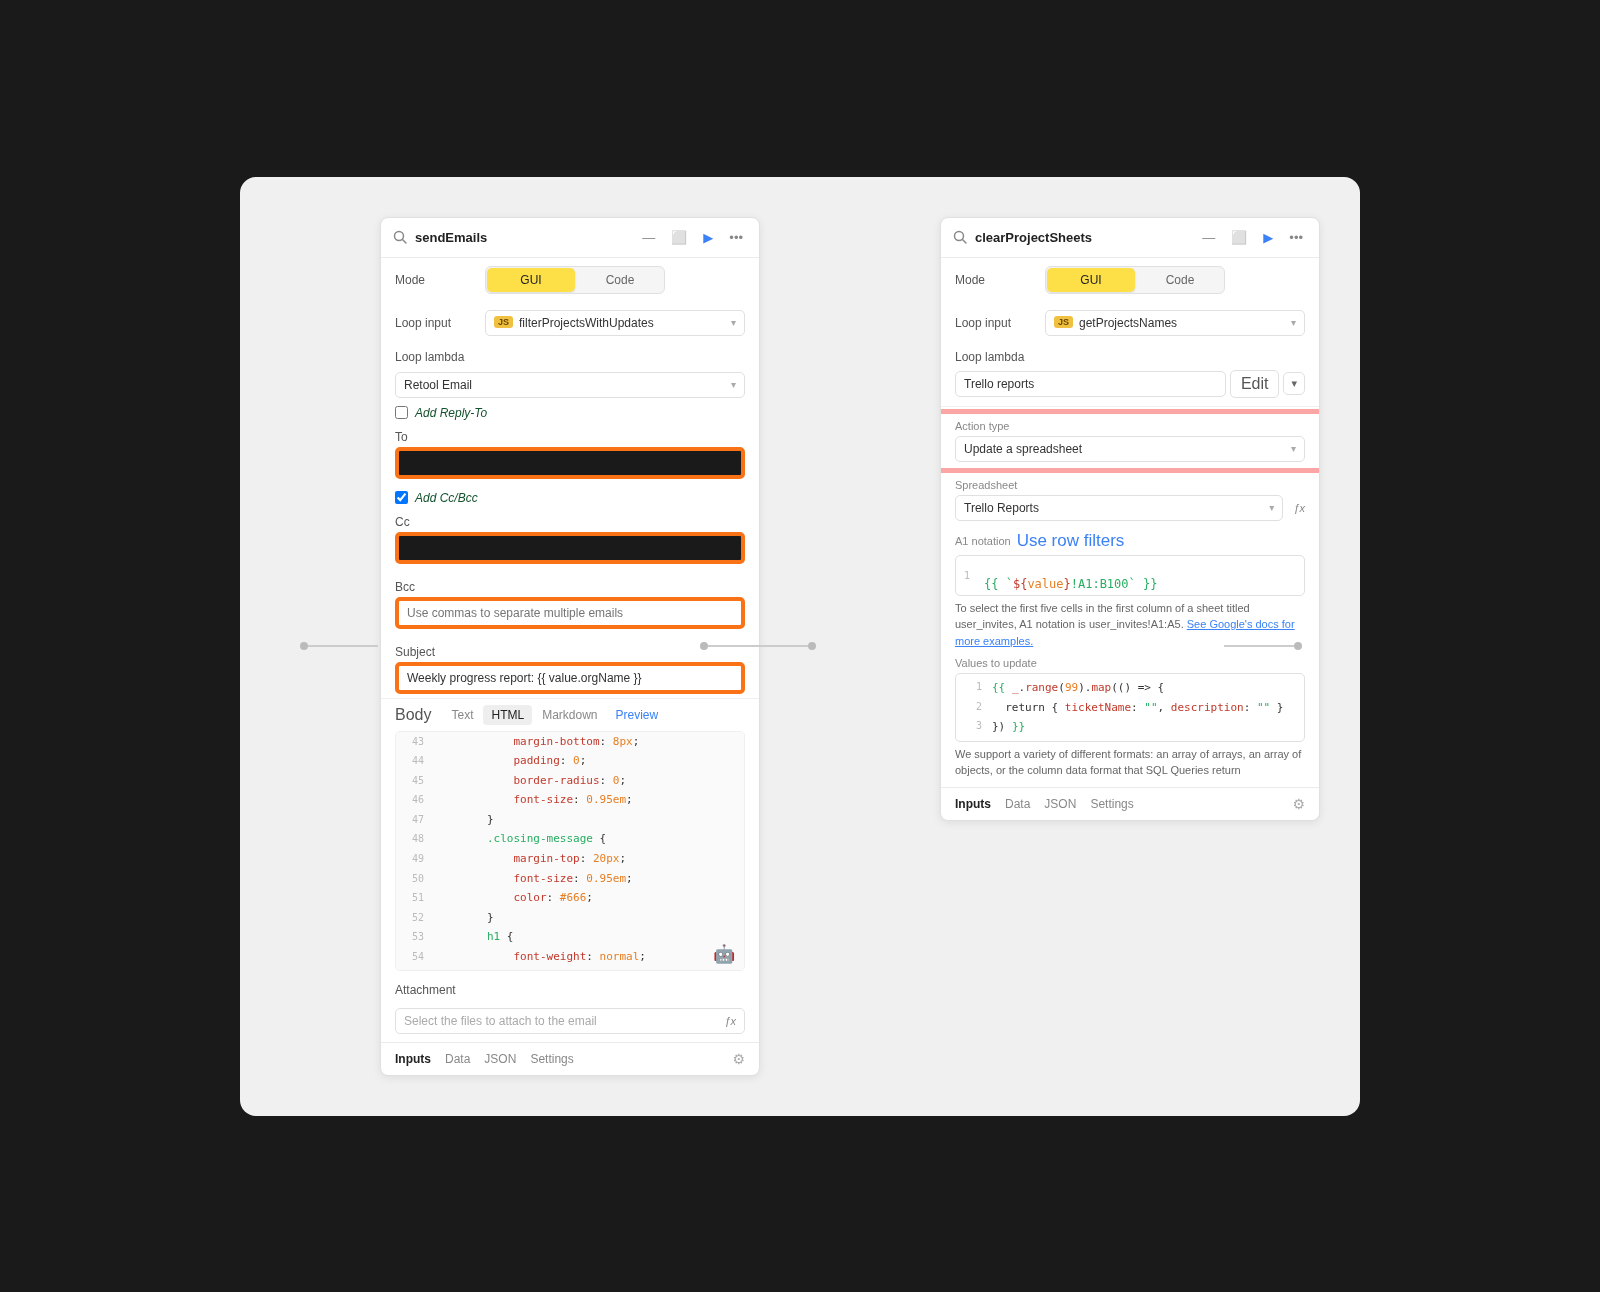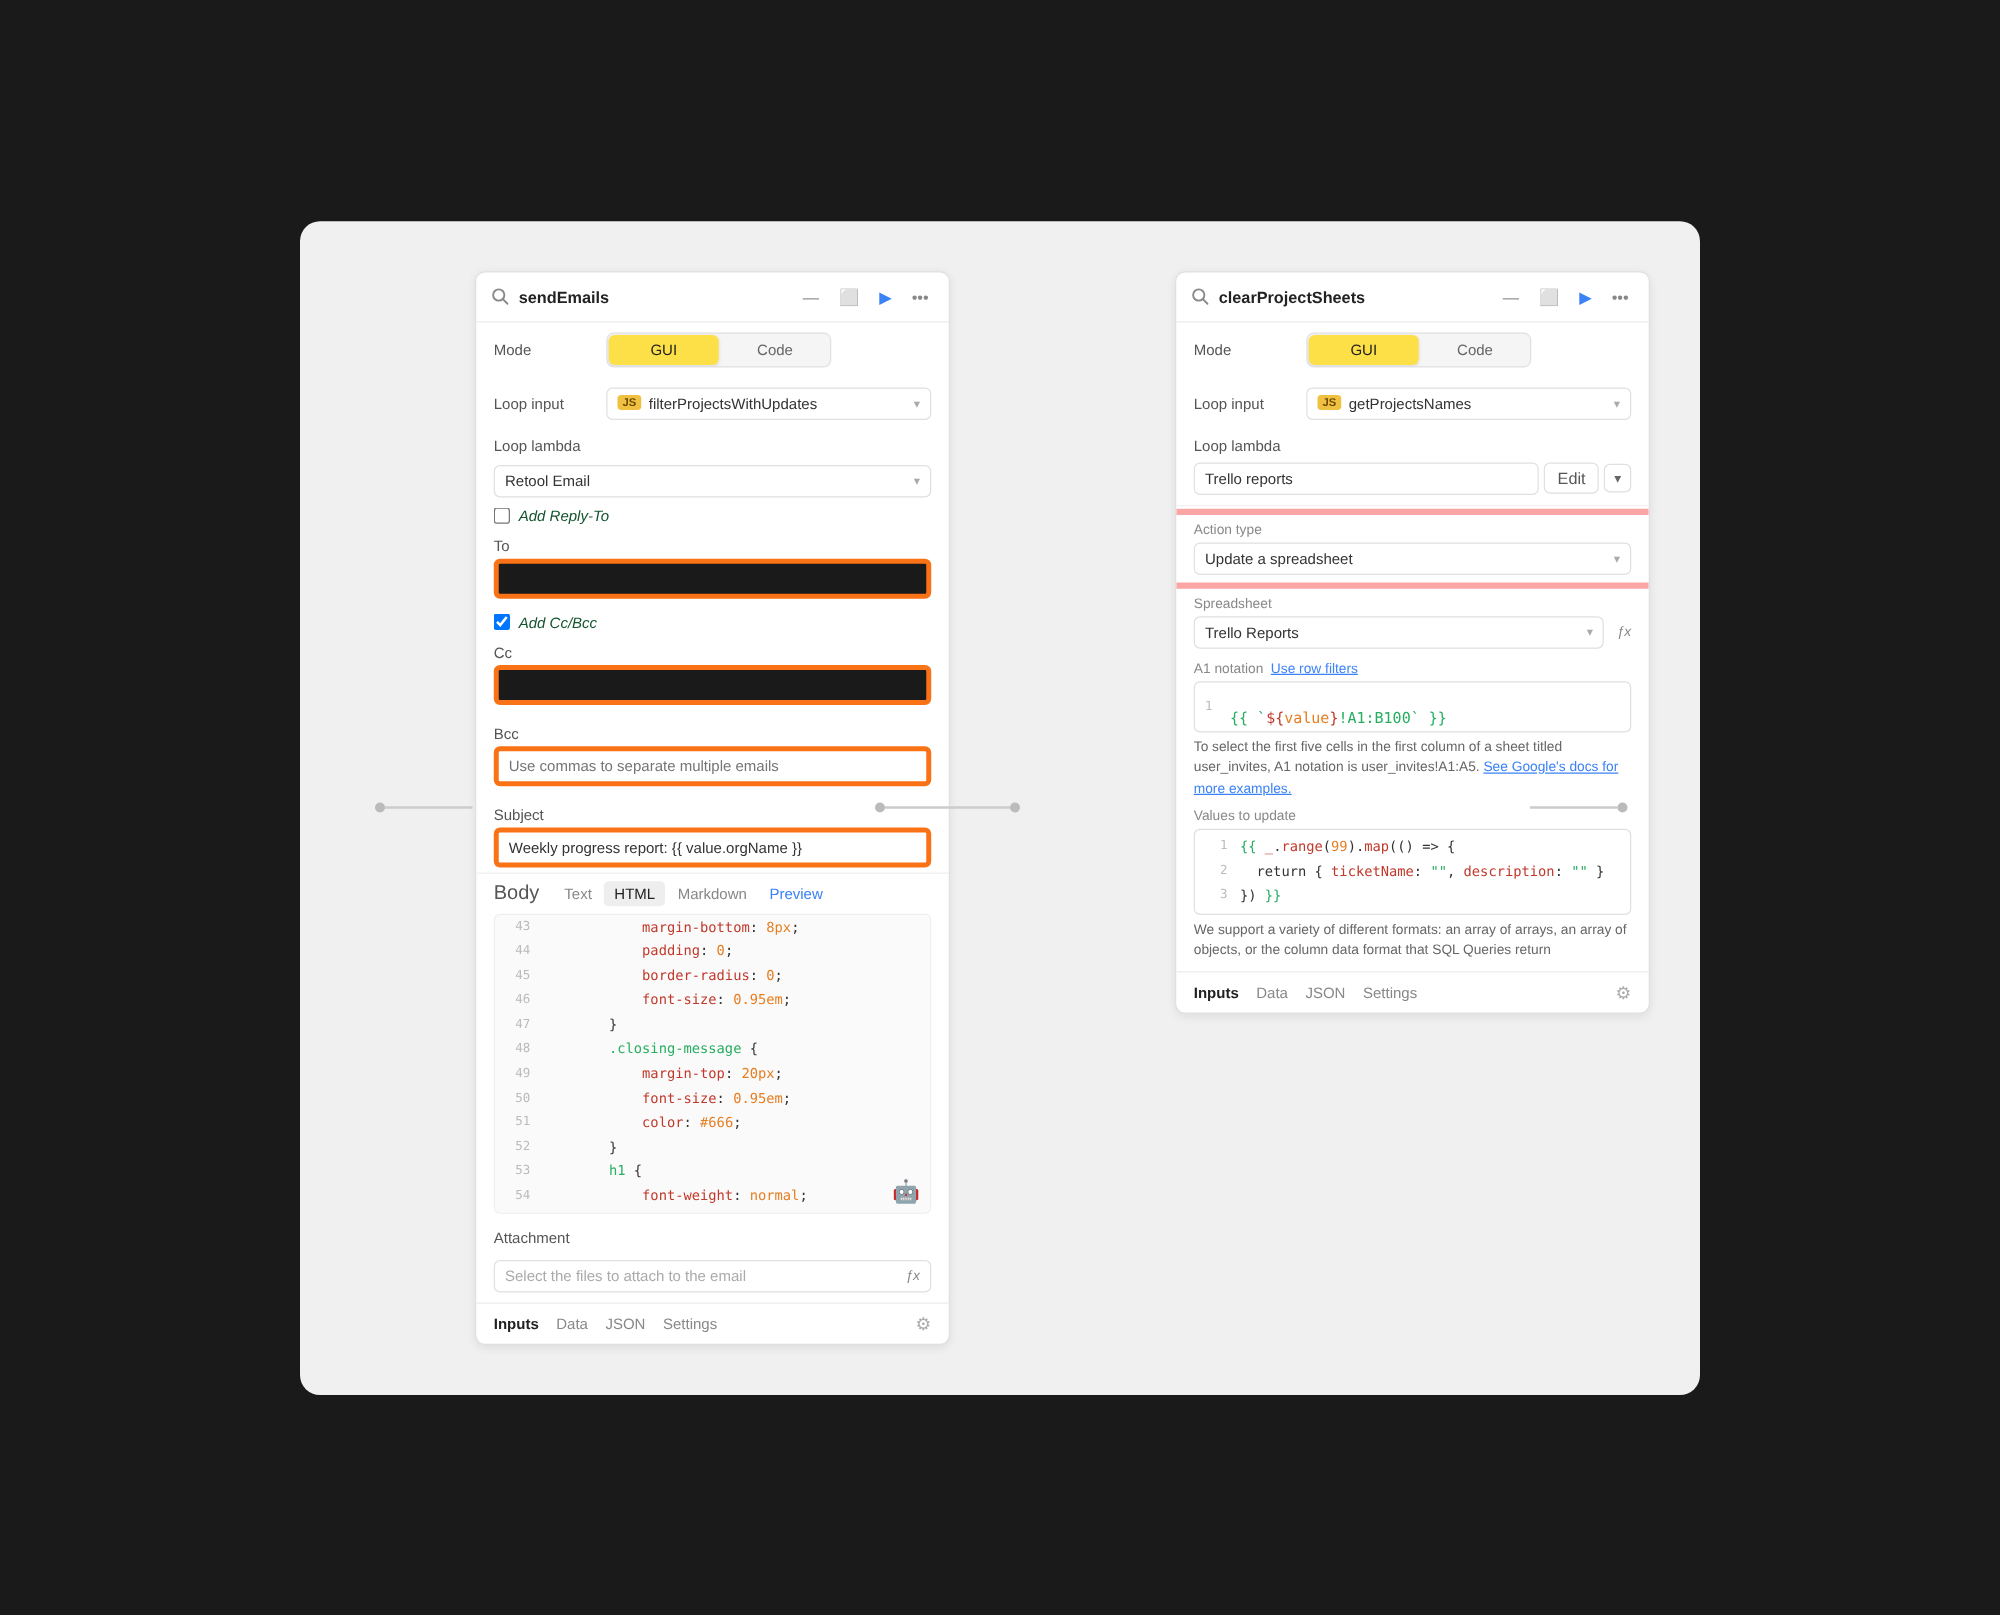--- a/index.html
+++ b/index.html
@@ -299,21 +299,21 @@
       gap: 4px;
     }
     .select-with-btn .select-field {
       flex: 1;
     }
     .edit-btn {
       background: #fff;
       border: 1px solid #e0e0e0;
       border-radius: 5px;
       padding: 4px 10px;
-      font-size: 13px;
+      font-size: 16px;
       color: #555;
       cursor: pointer;
     }
     .split-chevron {
       background: #fff;
       border: 1px solid #e0e0e0;
       border-radius: 5px;
       padding: 4px 7px;
       font-size: 11px;
       color: #666;
@@ -323,21 +323,21 @@
     .a1-section {
       padding: 4px 14px;
     }
     .a1-label-row {
       display: flex;
       align-items: center;
       gap: 6px;
       margin-bottom: 4px;
     }
     .a1-label { font-size: 11px; color: #888; }
-    .a1-link { font-size: 11px; color: #3b82f6; cursor: pointer; text-decoration: underline; }
+    .a1-link { font-size: 17px; color: #3b82f6; cursor: pointer; }
     .a1-input-area {
       background: #fff;
       border: 1px solid #e0e0e0;
       border-radius: 5px;
       padding: 4px 8px;
       font-family: 'Menlo', monospace;
       font-size: 12px;
       display: flex;
       align-items: center;
       gap: 8px;

